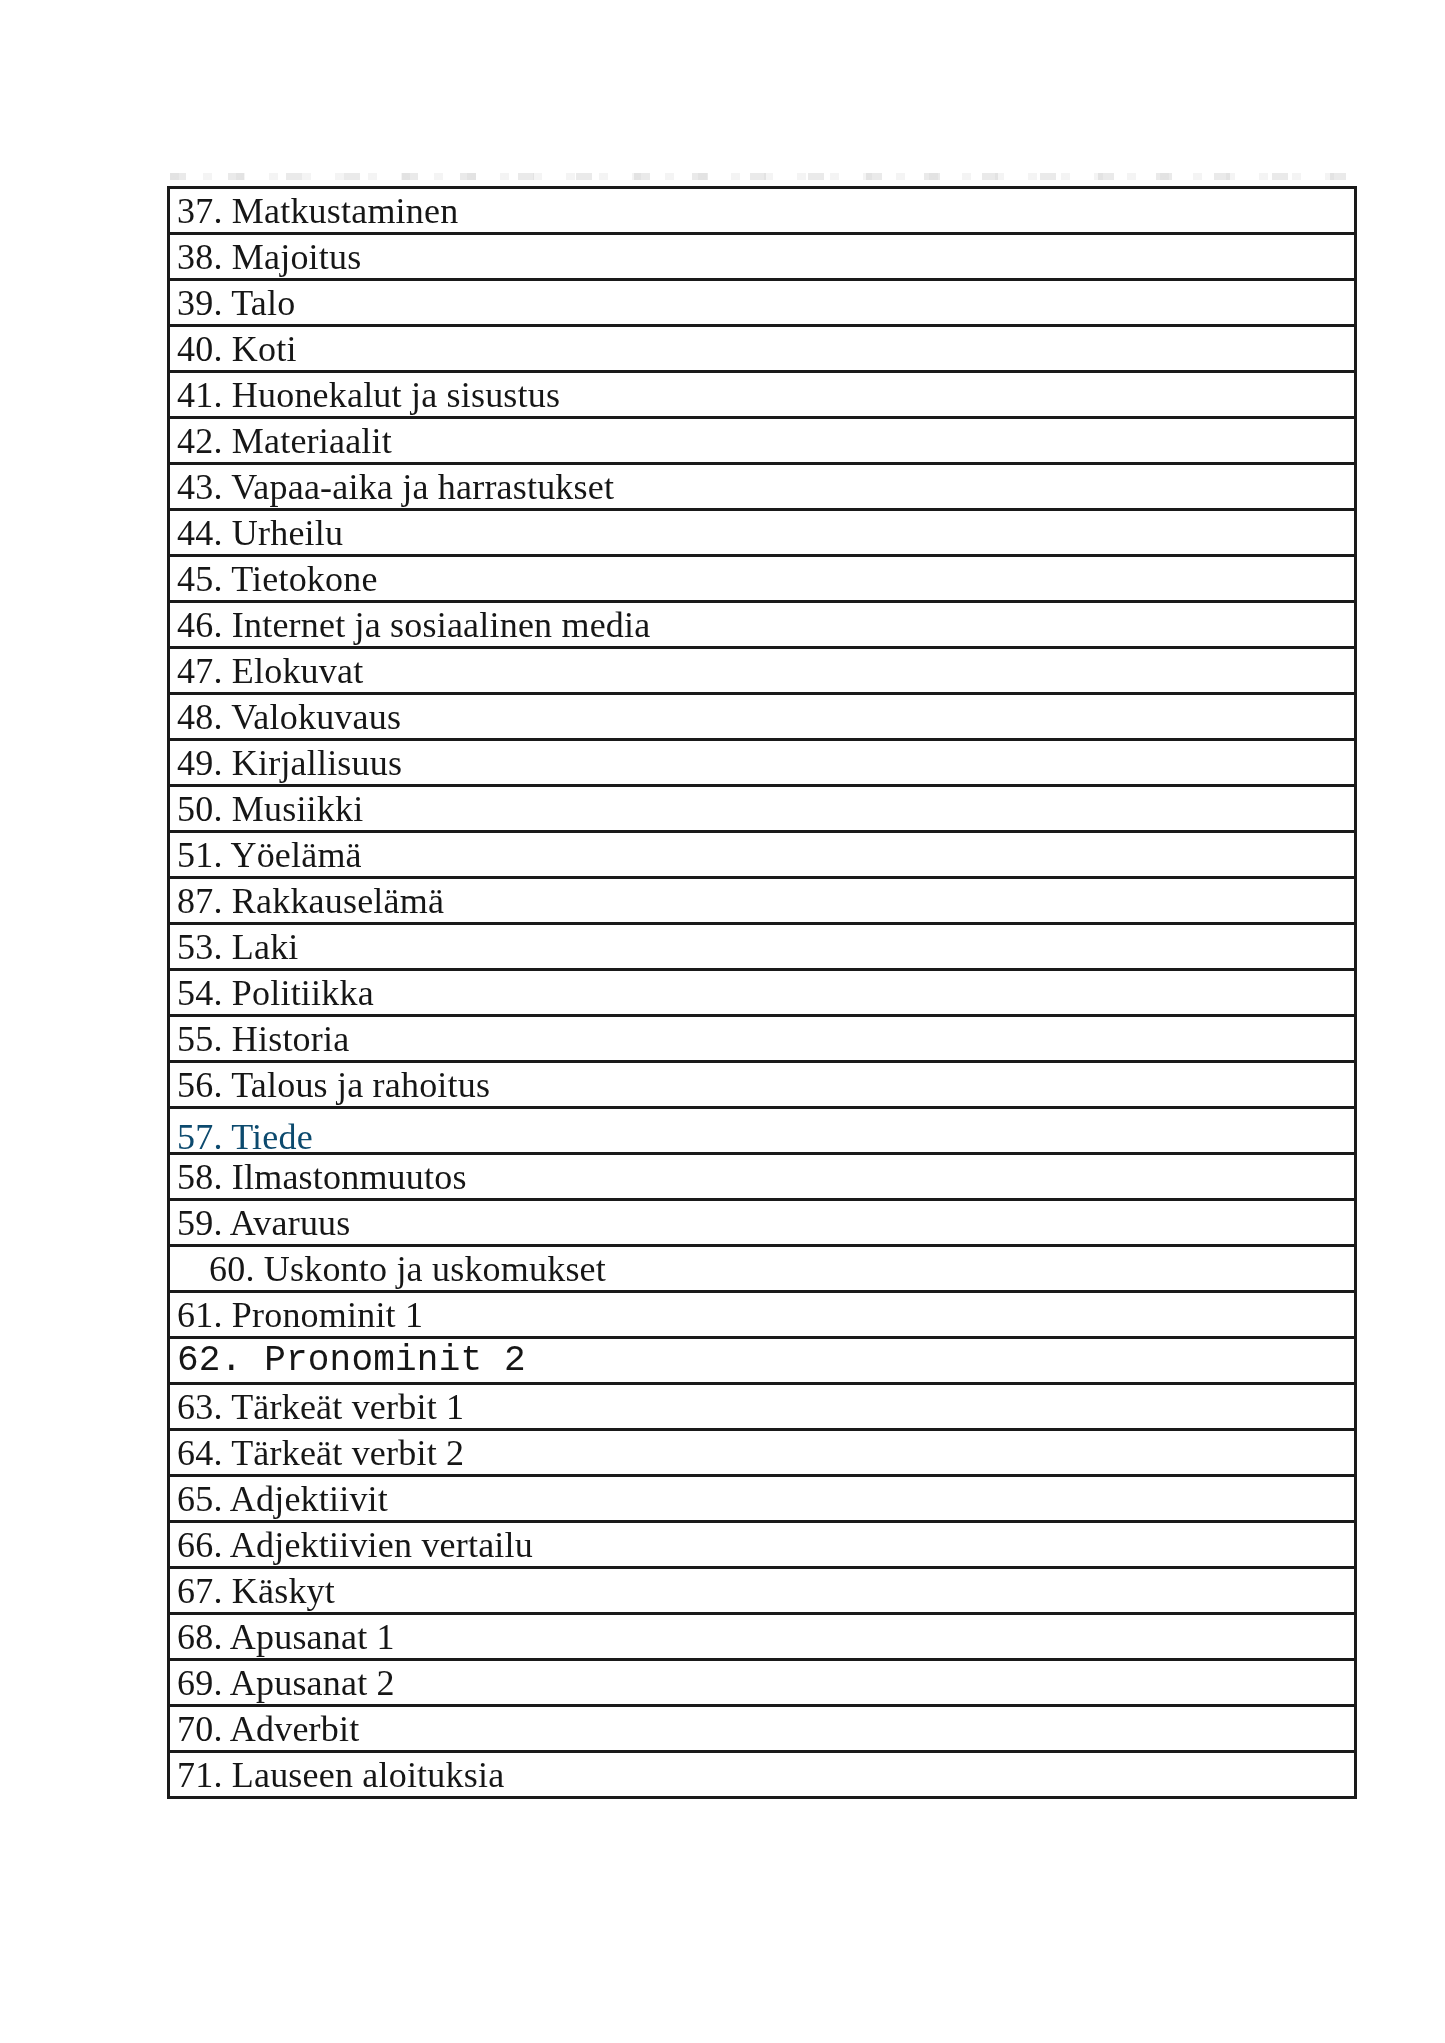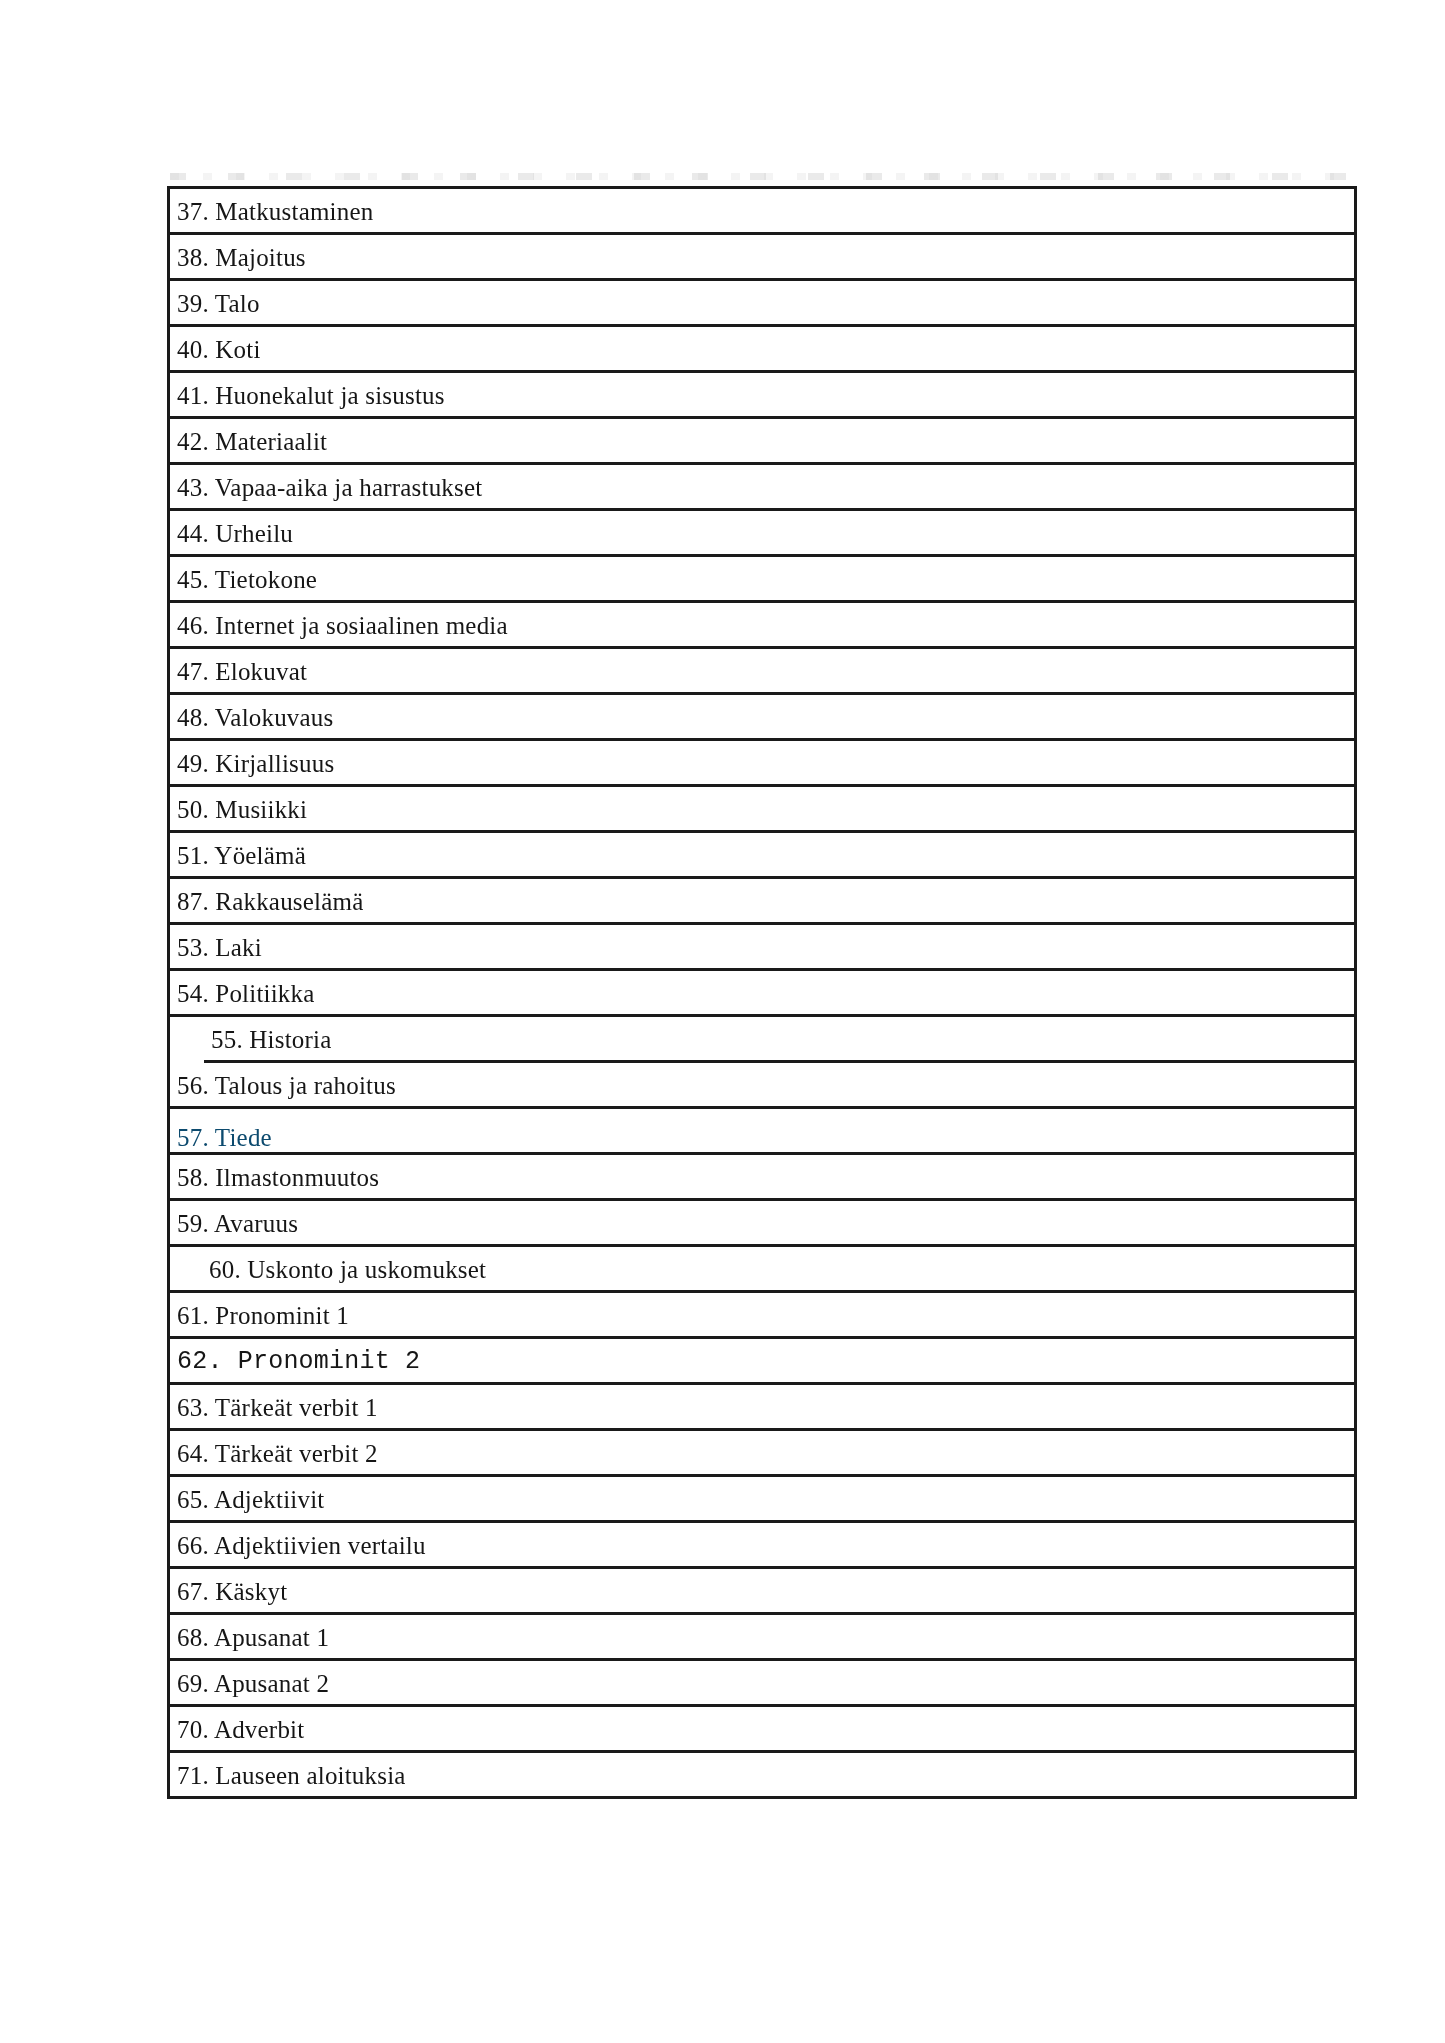--- a/index.html
+++ b/index.html
@@ -48,21 +48,21 @@
     display: flex;
     align-items: center;
     padding-left: 7px;
     overflow: hidden;
   }
   .toc-row:last-child {
     border-bottom: none;
     height: 43px;
   }
   .toc-row-label {
-    font-size: 25px;
+    font-size: 36px;
     line-height: 1;
     color: #161616;
     letter-spacing: 0.2px;
     white-space: nowrap;
     padding-top: 1px;
   }
 </style>
 </head>
 <body>
 
@@ -116,21 +116,21 @@
       </div>
       <div class="toc-row" style="border-color: rgb(26, 26, 26);">
         <span class="toc-row-label" style="color: rgb(22, 22, 22);">87. Rakkauselämä</span>
       </div>
       <div class="toc-row" style="border-color: rgb(26, 26, 26);">
         <span class="toc-row-label" style="color: rgb(22, 22, 22);">53. Laki</span>
       </div>
       <div class="toc-row" style="border-color: rgb(26, 26, 26);">
         <span class="toc-row-label" style="color: rgb(22, 22, 22);">54. Politiikka</span>
       </div>
-      <div class="toc-row" style="border-color: rgb(26, 26, 26); margin-left: 34px;">
+      <div class="toc-row" style="border-color: rgb(26, 26, 26);">
         <span class="toc-row-label" style="color: rgb(22, 22, 22);">55. Historia</span>
       </div>
       <div class="toc-row" style="border-color: rgb(26, 26, 26);">
         <span class="toc-row-label" style="color: rgb(22, 22, 22);">56. Talous ja rahoitus</span>
       </div>
       <div class="toc-row" style="border-color: rgb(26, 26, 26);">
         <span class="toc-row-label" style="color: #0c4a6e; margin-top: 12px;">57. Tiede</span>
       </div>
       <div class="toc-row" style="border-color: rgb(26, 26, 26);">
         <span class="toc-row-label" style="color: rgb(22, 22, 22);">58. Ilmastonmuutos</span>

